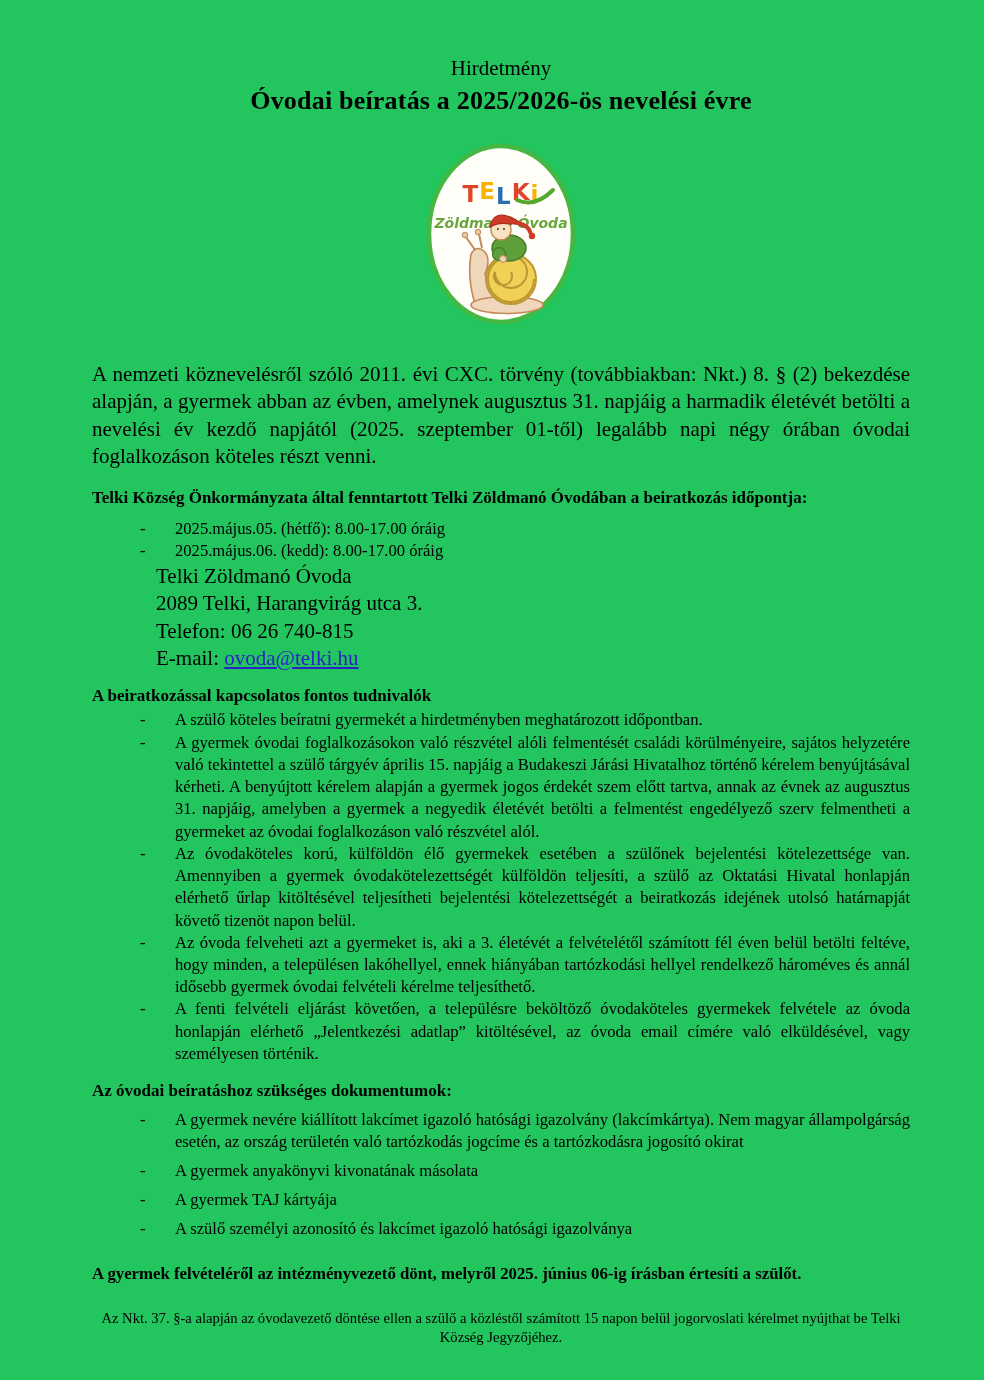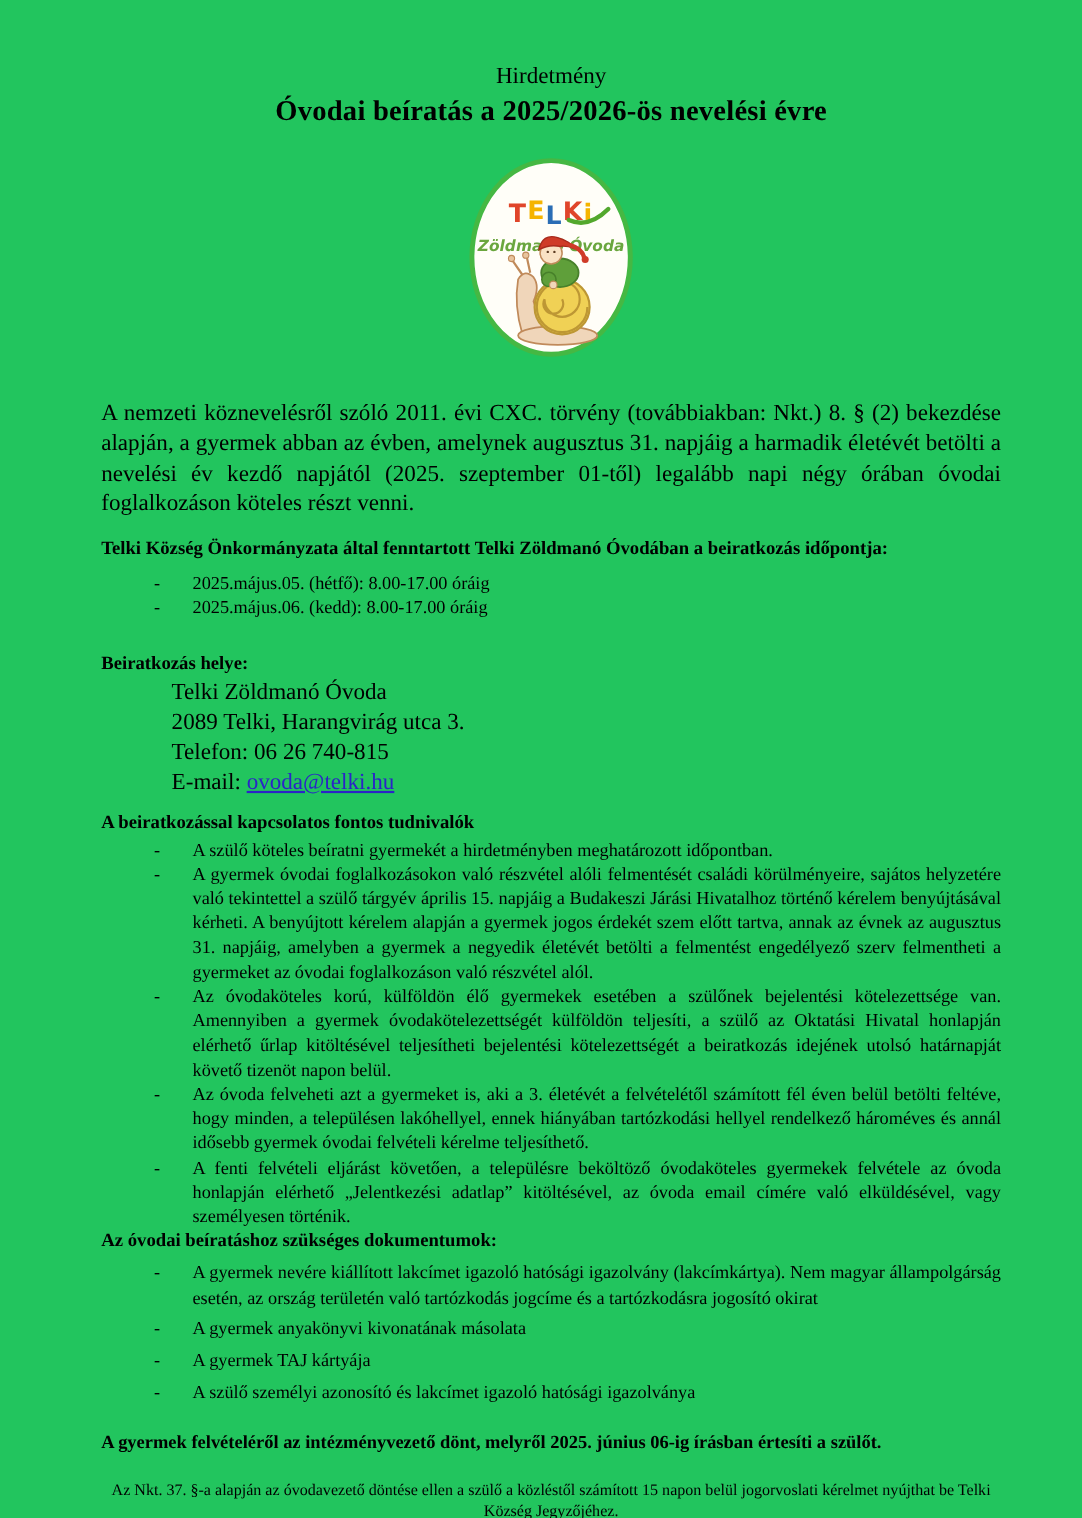--- a/index.html
+++ b/index.html
@@ -56,21 +56,21 @@
   .justify .itext { text-align:justify; }
 
   .h-place { margin-top:29px; }
   .address-block { margin-left:64px; margin-top:1px; }
   .address-block div { line-height:1.3; }
   a.email-link { color:#2b23c8; text-decoration:underline; }
 
   .h-info { margin-top:13px; }
   .info-list { margin-top:2px; }
 
-  .h-docs { }
+  .h-docs { margin-top:15px; }
   .docs-list { margin-top:7px; }
   .docs-list .dash-item { margin-bottom:6.5px; }
 
   .decision { margin-top:23px; font-size:16.8px; }
   .footer-note {
     margin-top:24px;
     font-size:14.6px;
     line-height:1.32;
     text-align:center;
   }
@@ -130,21 +130,20 @@
       <div class="dash-item">
         <span class="dash">-</span>
         <span class="itext">2025.május.05. (hétfő): 8.00-17.00 óráig</span>
       </div>
       <div class="dash-item">
         <span class="dash">-</span>
         <span class="itext">2025.május.06. (kedd): 8.00-17.00 óráig</span>
       </div>
     </div>
 
-    <div class="bold-heading h-place">Beiratkozás helye:</div>
     <div class="body-text address-block">
       <div>Telki Zöldmanó Óvoda</div>
       <div>2089 Telki, Harangvirág utca 3.</div>
       <div>Telefon: 06 26 740-815</div>
       <div><span>E-mail: </span><a class="email-link" href="#">ovoda@telki.hu</a></div>
     </div>
 
     <div class="bold-heading h-info">A beiratkozással kapcsolatos fontos tudnivalók</div>
     <div class="dash-list info-list">
       <div class="dash-item justify">

